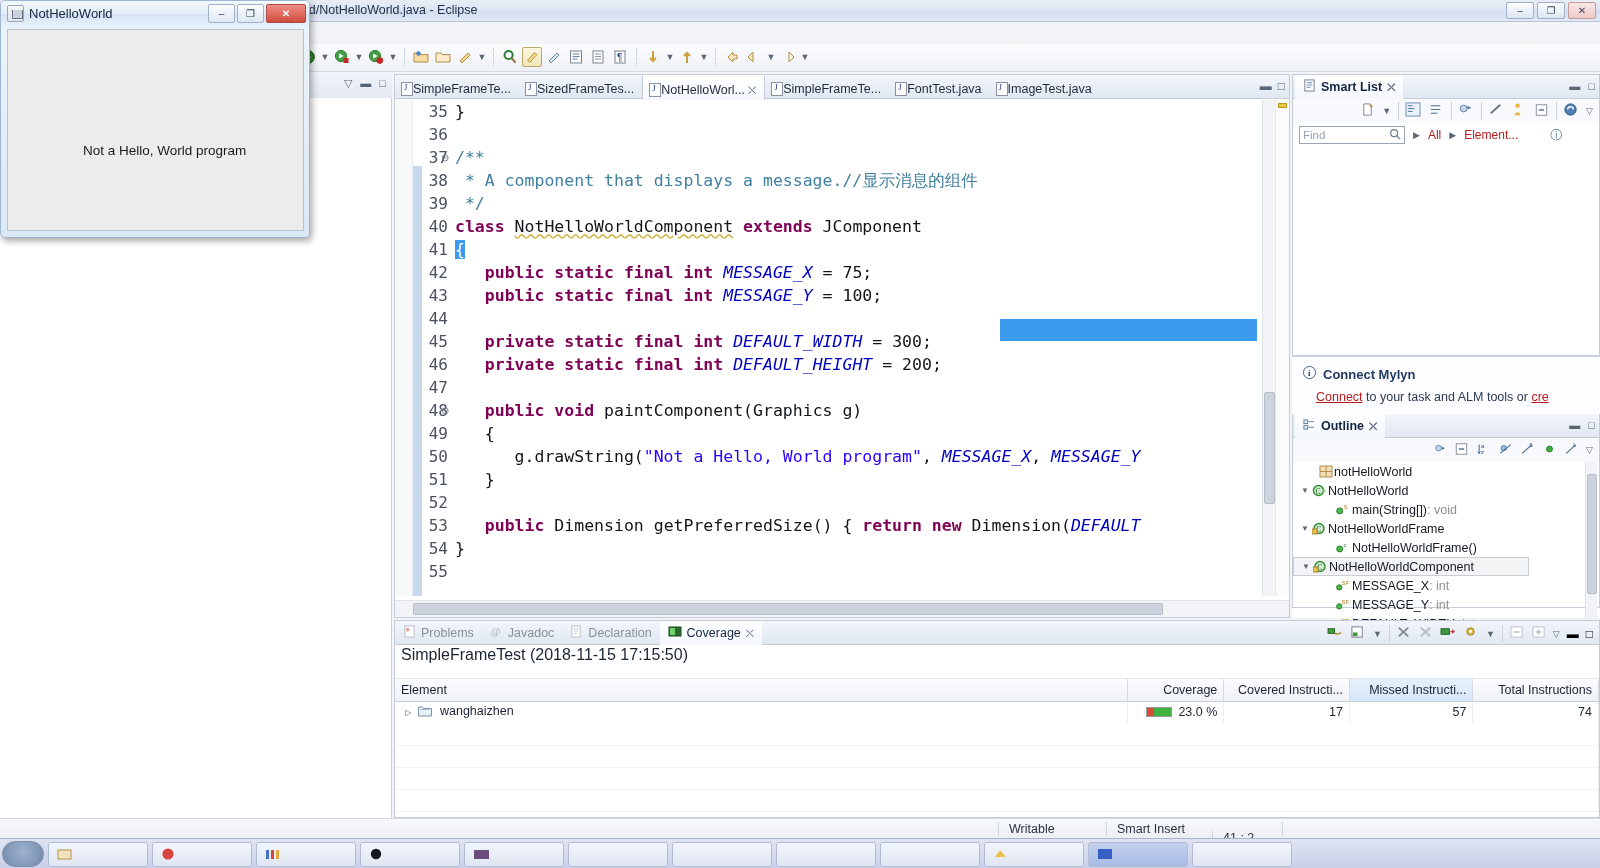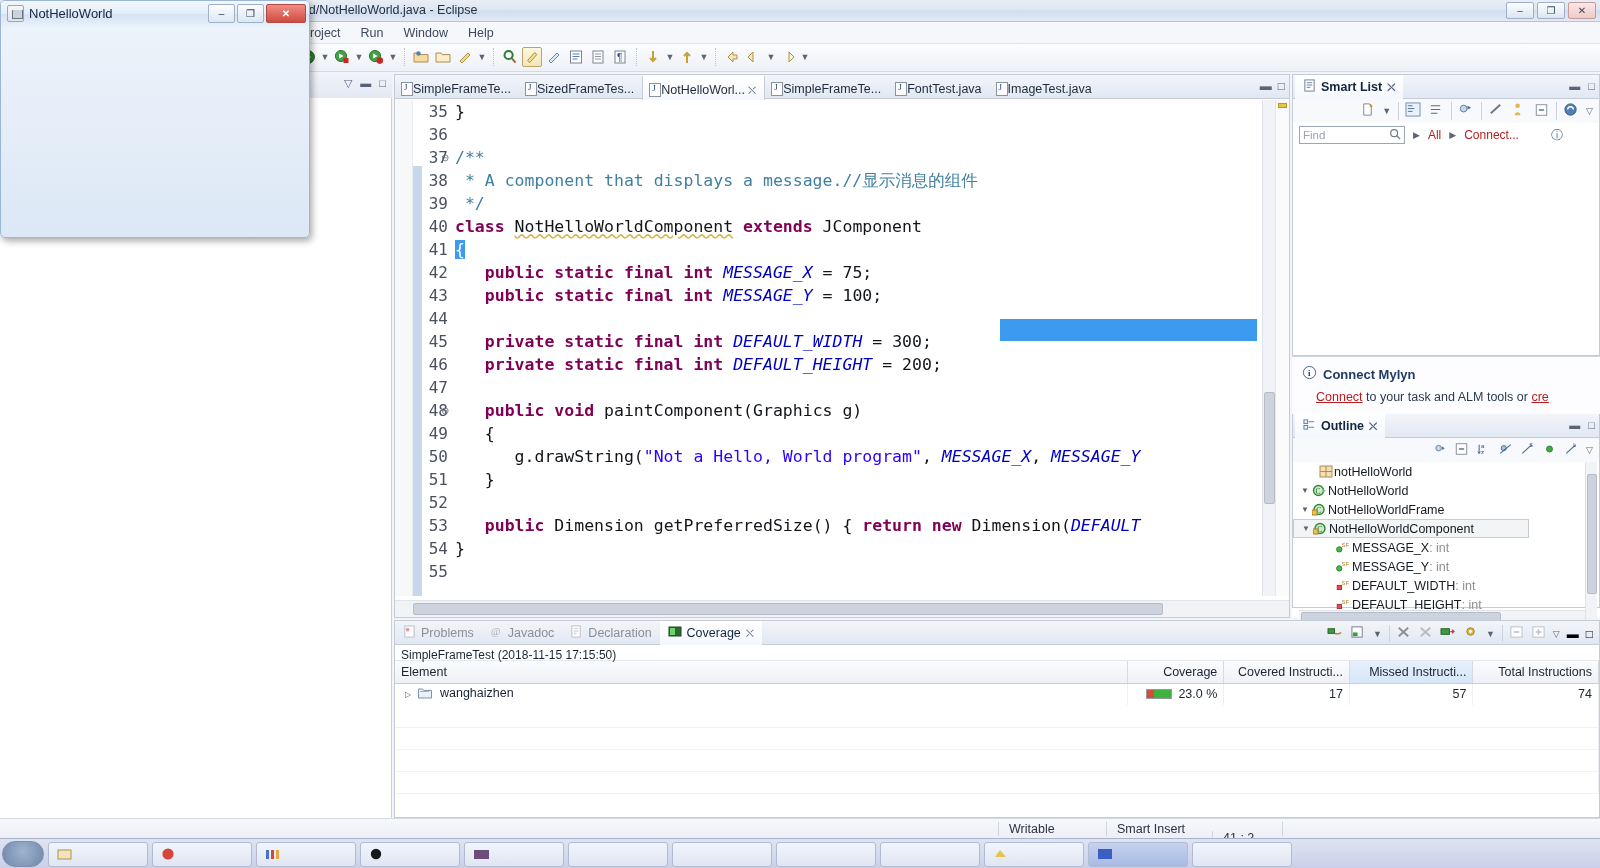--- a/index.html
+++ b/index.html
@@ -158,21 +158,21 @@
 
   
   .bottom-panel { position:absolute; left:394px; top:620px; width:1206px; height:198px; background:#fff;
      border:1px solid #c5ccd7; }
   .bp-tabs { position:relative; height:24px; background:linear-gradient(to bottom,#f2f5fa,#e1e8f2);
      border-bottom:1px solid #c5ccd7; }
   .bp-tab { float:left; height:24px; display:flex; align-items:center; gap:5px; padding:0 8px;
      font-size:12.5px; color:#8a8f98; }
   .bp-tab.active { background:linear-gradient(to bottom,#ffffff,#f3f7fd); color:#13263f; }
   .bp-tb { position:absolute; right:6px; top:4px; display:flex; align-items:center; gap:7px; }
-  .cov-caption { height:16px; line-height:20px; padding-left:6px; font-size:12px; color:#1b2432;
+  .cov-caption { height:34px; line-height:20px; padding-left:6px; font-size:16px; color:#1b2432;
      border-bottom:1px solid #e4e7ed; }
   .cov-table { width:100%; border-collapse:collapse; }
   .cov-table th { font-weight:normal; font-size:12.5px; color:#1b2432; background:linear-gradient(to bottom,#fbfcfe,#eef1f6);
      border-right:1px solid #d6dbe3; border-bottom:1px solid #c9d0da; height:22px; padding:0 6px; }
   .cov-table th.sorted { background:linear-gradient(to bottom,#e6f0fb,#d5e6f8); }
   .cov-table td { font-size:12.5px; color:#1b2432; height:22px; padding:0 6px; border-right:1px solid #eceff4;}
   .rt { text-align:right; }
   .covbar { display:inline-block; width:26px; height:10px; background:linear-gradient(to right,#d64b3c 0 30%, #3fb13f 30% 100%);
      border:1px solid #9a9a9a; vertical-align:-1px; margin-right:6px;}
   .cov-rows tr:nth-child(n) { background:#fff; }
@@ -226,28 +226,20 @@
 
     <div class="ecl-titlebar">
       <div class="ecl-title">ld/NotHelloWorld.java - Eclipse</div>
       <div class="win-btns">
         <div class="win-btn">–</div>
         <div class="win-btn">❐</div>
         <div class="win-btn close">✕</div>
       </div>
     </div>
 
-    <div class="ecl-menubar">
-      <div class="menu-items">
-        <div class="menu-item">roject</div>
-        <div class="menu-item">Run</div>
-        <div class="menu-item">Window</div>
-        <div class="menu-item">Help</div>
-      </div>
-    </div>
 
     <div class="ecl-toolbar">
       <div class="tb-group" style="left:298px;">
         <span class="tb-ico">
           <svg width="16" height="16" viewBox="0 0 16 16">
               <circle cx="8" cy="8" r="6.4" fill="#2e7d32" stroke="#1b5e20"></circle>
               <path d="M6 5 l5 3 -5 3z" fill="#fff"></path>
             </svg>
           </span>
         <span class="tb-arrow chev">▼</span>
@@ -583,21 +575,21 @@
             <span>Find</span>
             <span>
               <svg width="12" height="12" viewBox="0 0 14 14">
                   <circle cx="6" cy="6" r="4" fill="none" stroke="#6f7a8c" stroke-width="1.4"></circle>
                   <path d="M9 9l4 4" stroke="#6f7a8c" stroke-width="1.4"></path>
                 </svg></span>
           </div>
           <span class="chev">▶</span>
           <span class="link">All</span>
           <span class="chev">▶</span>
-          <span class="link">Connect...</span>
+          <span class="link">Element...</span>
           <span style="margin-left:24px;color:#4a6f93;">ⓘ</span>
         </div>
         <div style="height:166px;background:#fff;"></div>
       </div>
 
       <div class="mylyn">
         <div class="mylyn-title">
           <span>
             <svg width="15" height="15" viewBox="0 0 16 16">
                 <circle cx="8" cy="8" r="6.5" fill="#fff" stroke="#3a5a84"></circle>
@@ -681,30 +673,49 @@
             <span class="ol-tw">▼</span>
             <span class="ol-ic">
               <svg width="15" height="13" viewBox="0 0 15 13">
                   <circle cx="6.5" cy="6.5" r="5" fill="#cfe9cf" stroke="#2f8a2f" stroke-width="1.4"></circle>
                   <text x="3.6" y="10" font-size="7.5" fill="#1d6b1d" font-family="serif">C</text>
                   <path d="M11 5l3 1.8-3 1.8z" fill="#6fc06f"></path>
                 </svg>
               </span>
             <span>NotHelloWorld</span>
           </div>
+          <div class="ol-row" style="padding-left:42px;">
+            <span class="ol-ic">
+              <svg width="18" height="13" viewBox="0 0 18 13">
+                  <circle cx="5" cy="8" r="3.2" fill="#4db84d" stroke="#2a7a2a"></circle>
+                  <text x="9" y="6" font-size="6.5" fill="#b07c20">S</text>
+                </svg>
+              </span>
+            <span>main(String[])</span>
+              <span class="type-ret"> : void</span>
+          </div>
           <div class="ol-row" style="padding-left:6px;">
             <span class="ol-tw">▼</span>
             <span class="ol-ic">
               <svg width="15" height="13" viewBox="0 0 15 13">
                   <circle cx="7" cy="6.5" r="5" fill="#cfe9cf" stroke="#2f8a2f" stroke-width="1.4"></circle>
                   <text x="4.2" y="10" font-size="7.5" fill="#1d6b1d" font-family="serif">C</text>
                   <rect x="0" y="7" width="5" height="5" fill="#e8c24a" stroke="#a5832a"></rect>
                 </svg>
               </span>
             <span>NotHelloWorldFrame</span>
+          </div>
+          <div class="ol-row" style="padding-left:42px;">
+            <span class="ol-ic">
+              <svg width="18" height="13" viewBox="0 0 18 13">
+                  <circle cx="5" cy="8" r="3.2" fill="#4db84d" stroke="#2a7a2a"></circle>
+                  <text x="9" y="6" font-size="6.5" fill="#3a7a3a">c</text>
+                </svg>
+              </span>
+            <span>NotHelloWorldFrame()</span>
           </div>
           <div class="ol-row sel" style="padding-left:6px;margin-right:70px;">
             <span class="ol-tw">▼</span>
             <span class="ol-ic">
               <svg width="15" height="13" viewBox="0 0 15 13">
                   <circle cx="7" cy="6.5" r="5" fill="#cfe9cf" stroke="#2f8a2f" stroke-width="1.4"></circle>
                   <text x="4.2" y="10" font-size="7.5" fill="#1d6b1d" font-family="serif">C</text>
                   <rect x="0" y="7" width="5" height="5" fill="#e8c24a" stroke="#a5832a"></rect>
                 </svg>
               </span>
@@ -943,15 +954,18 @@
   <div class="swing-win">
     <div class="swing-title">
       <span class="java-cup"></span>
       <span class="swing-title-text">NotHelloWorld</span>
       <span class="swing-btns">
         <span class="sw-btn">–</span>
         <span class="sw-btn">❐</span>
         <span class="sw-btn close">✕</span>
       </span>
     </div>
+    <div class="swing-content">
+      <div class="swing-msg">Not a Hello, World program</div>
+    </div>
   </div>
 
 </div>
 
 </body></html>

